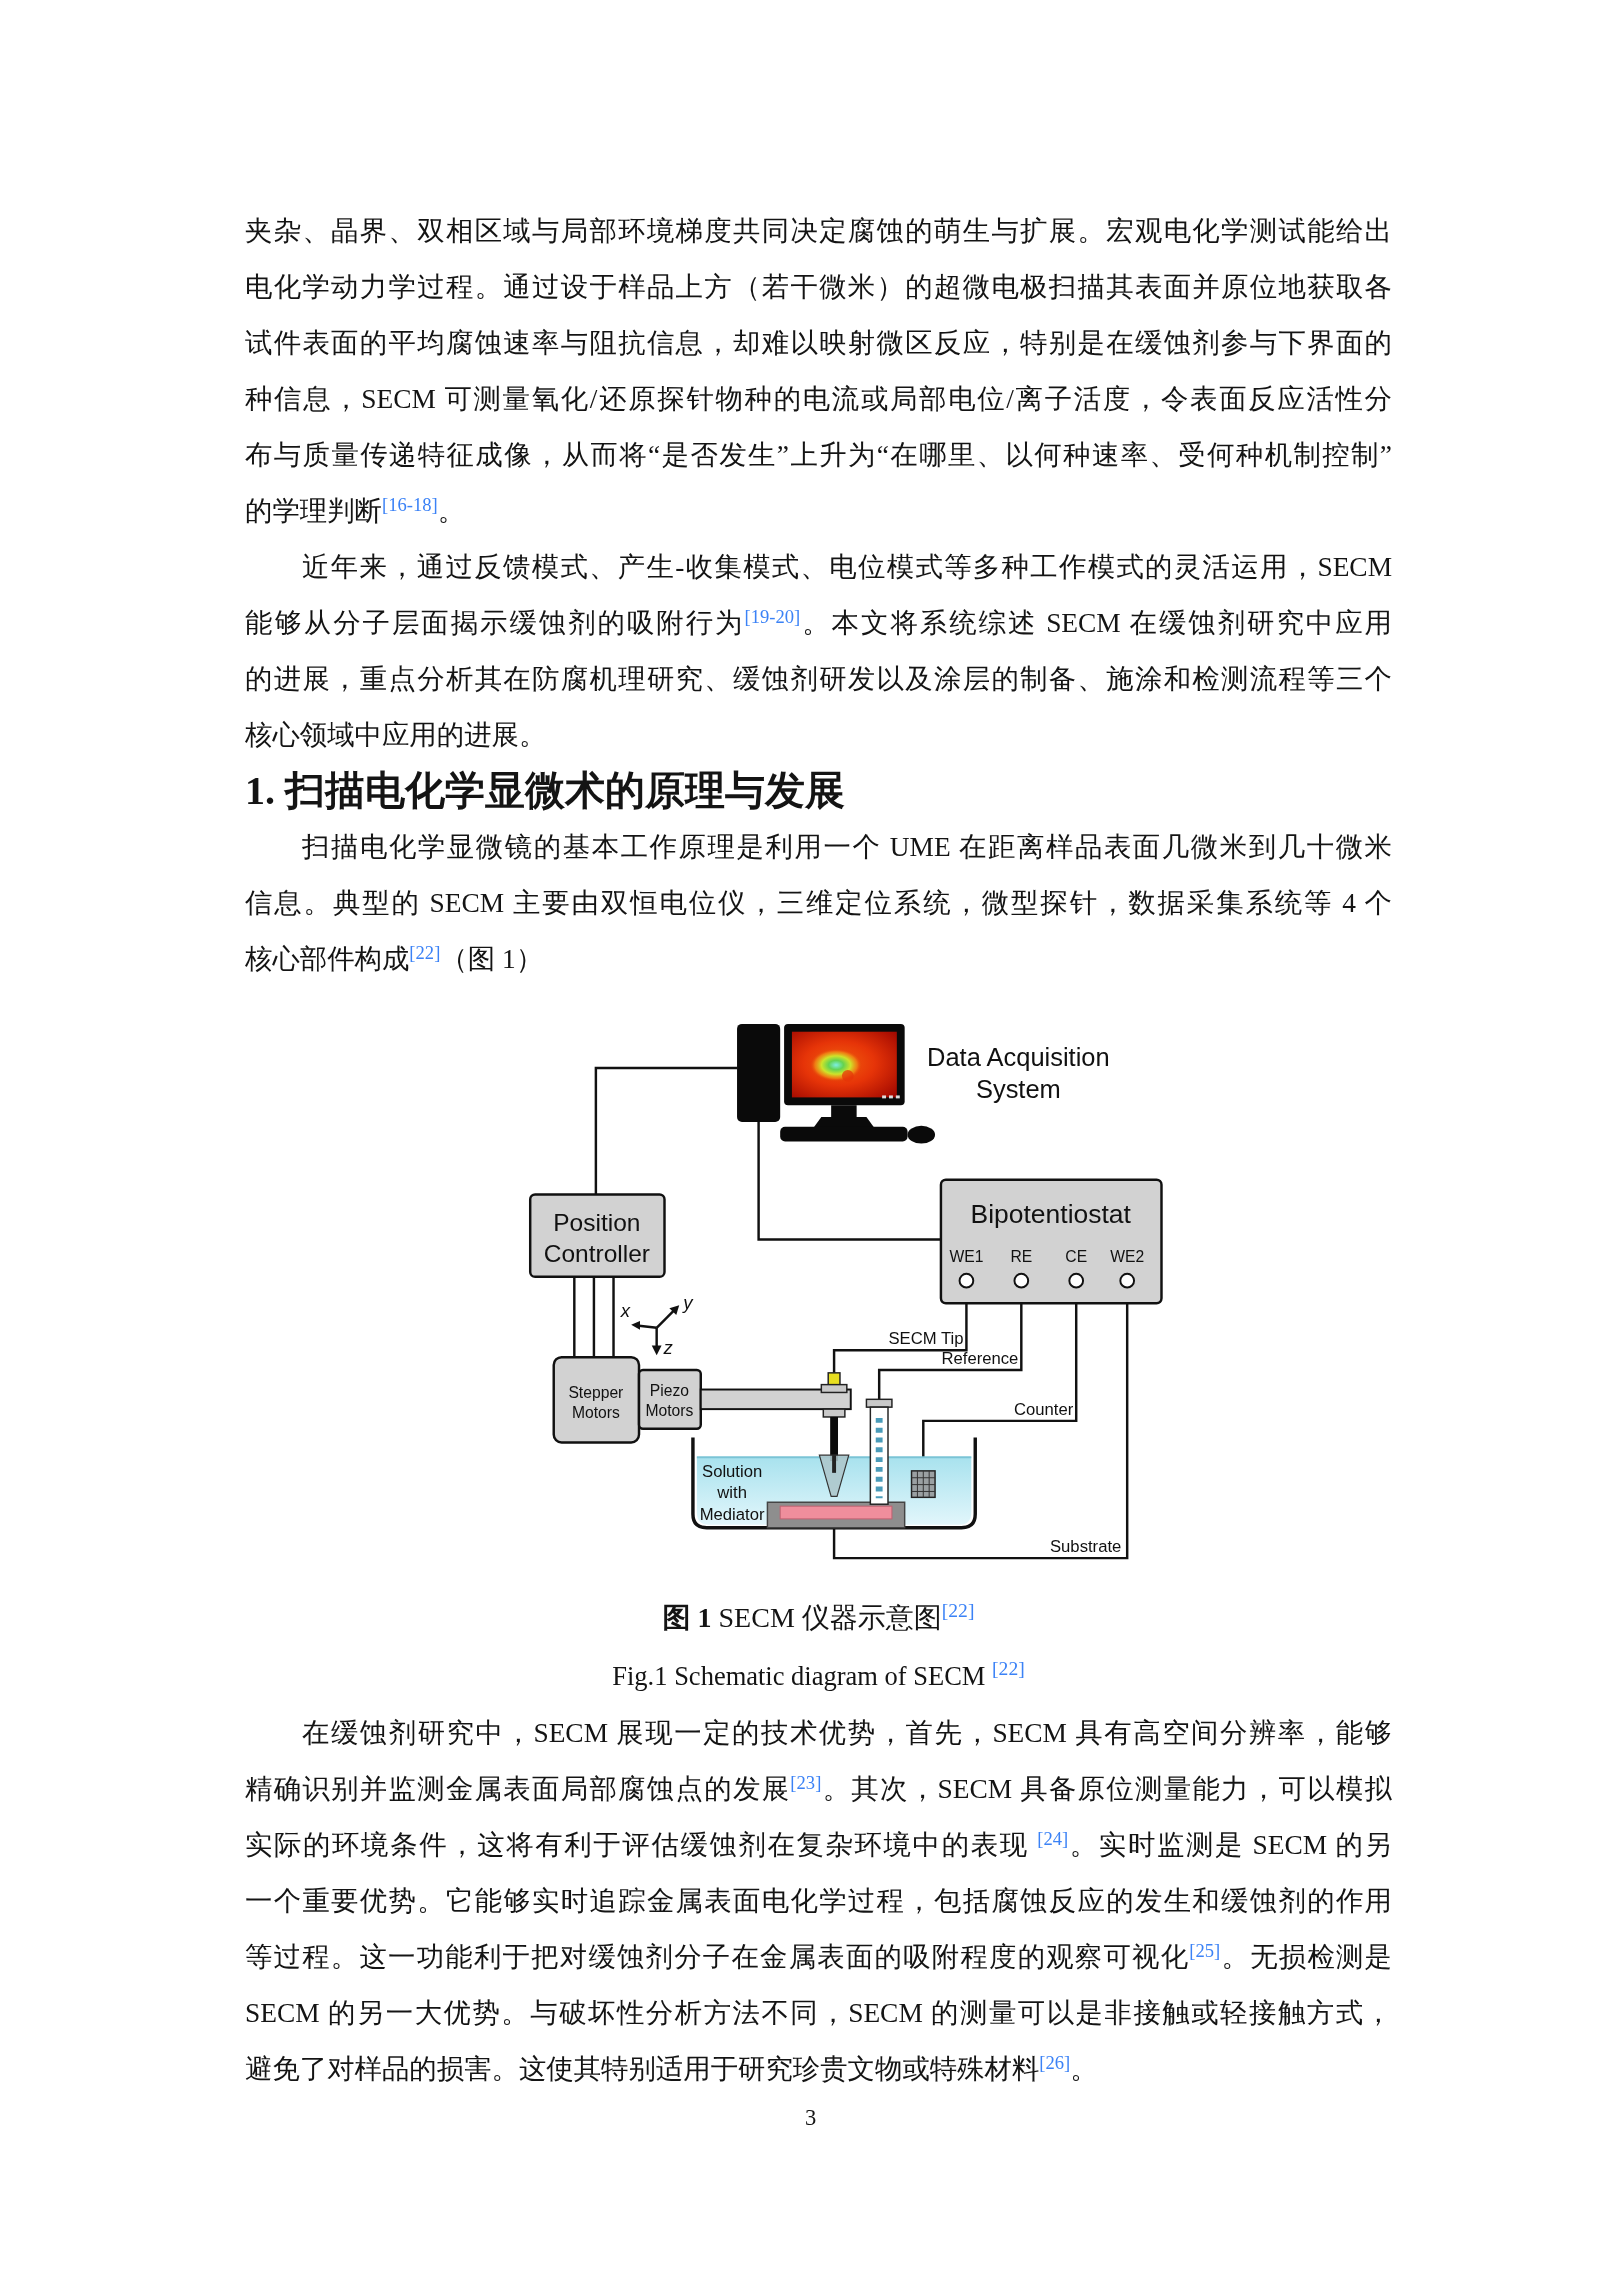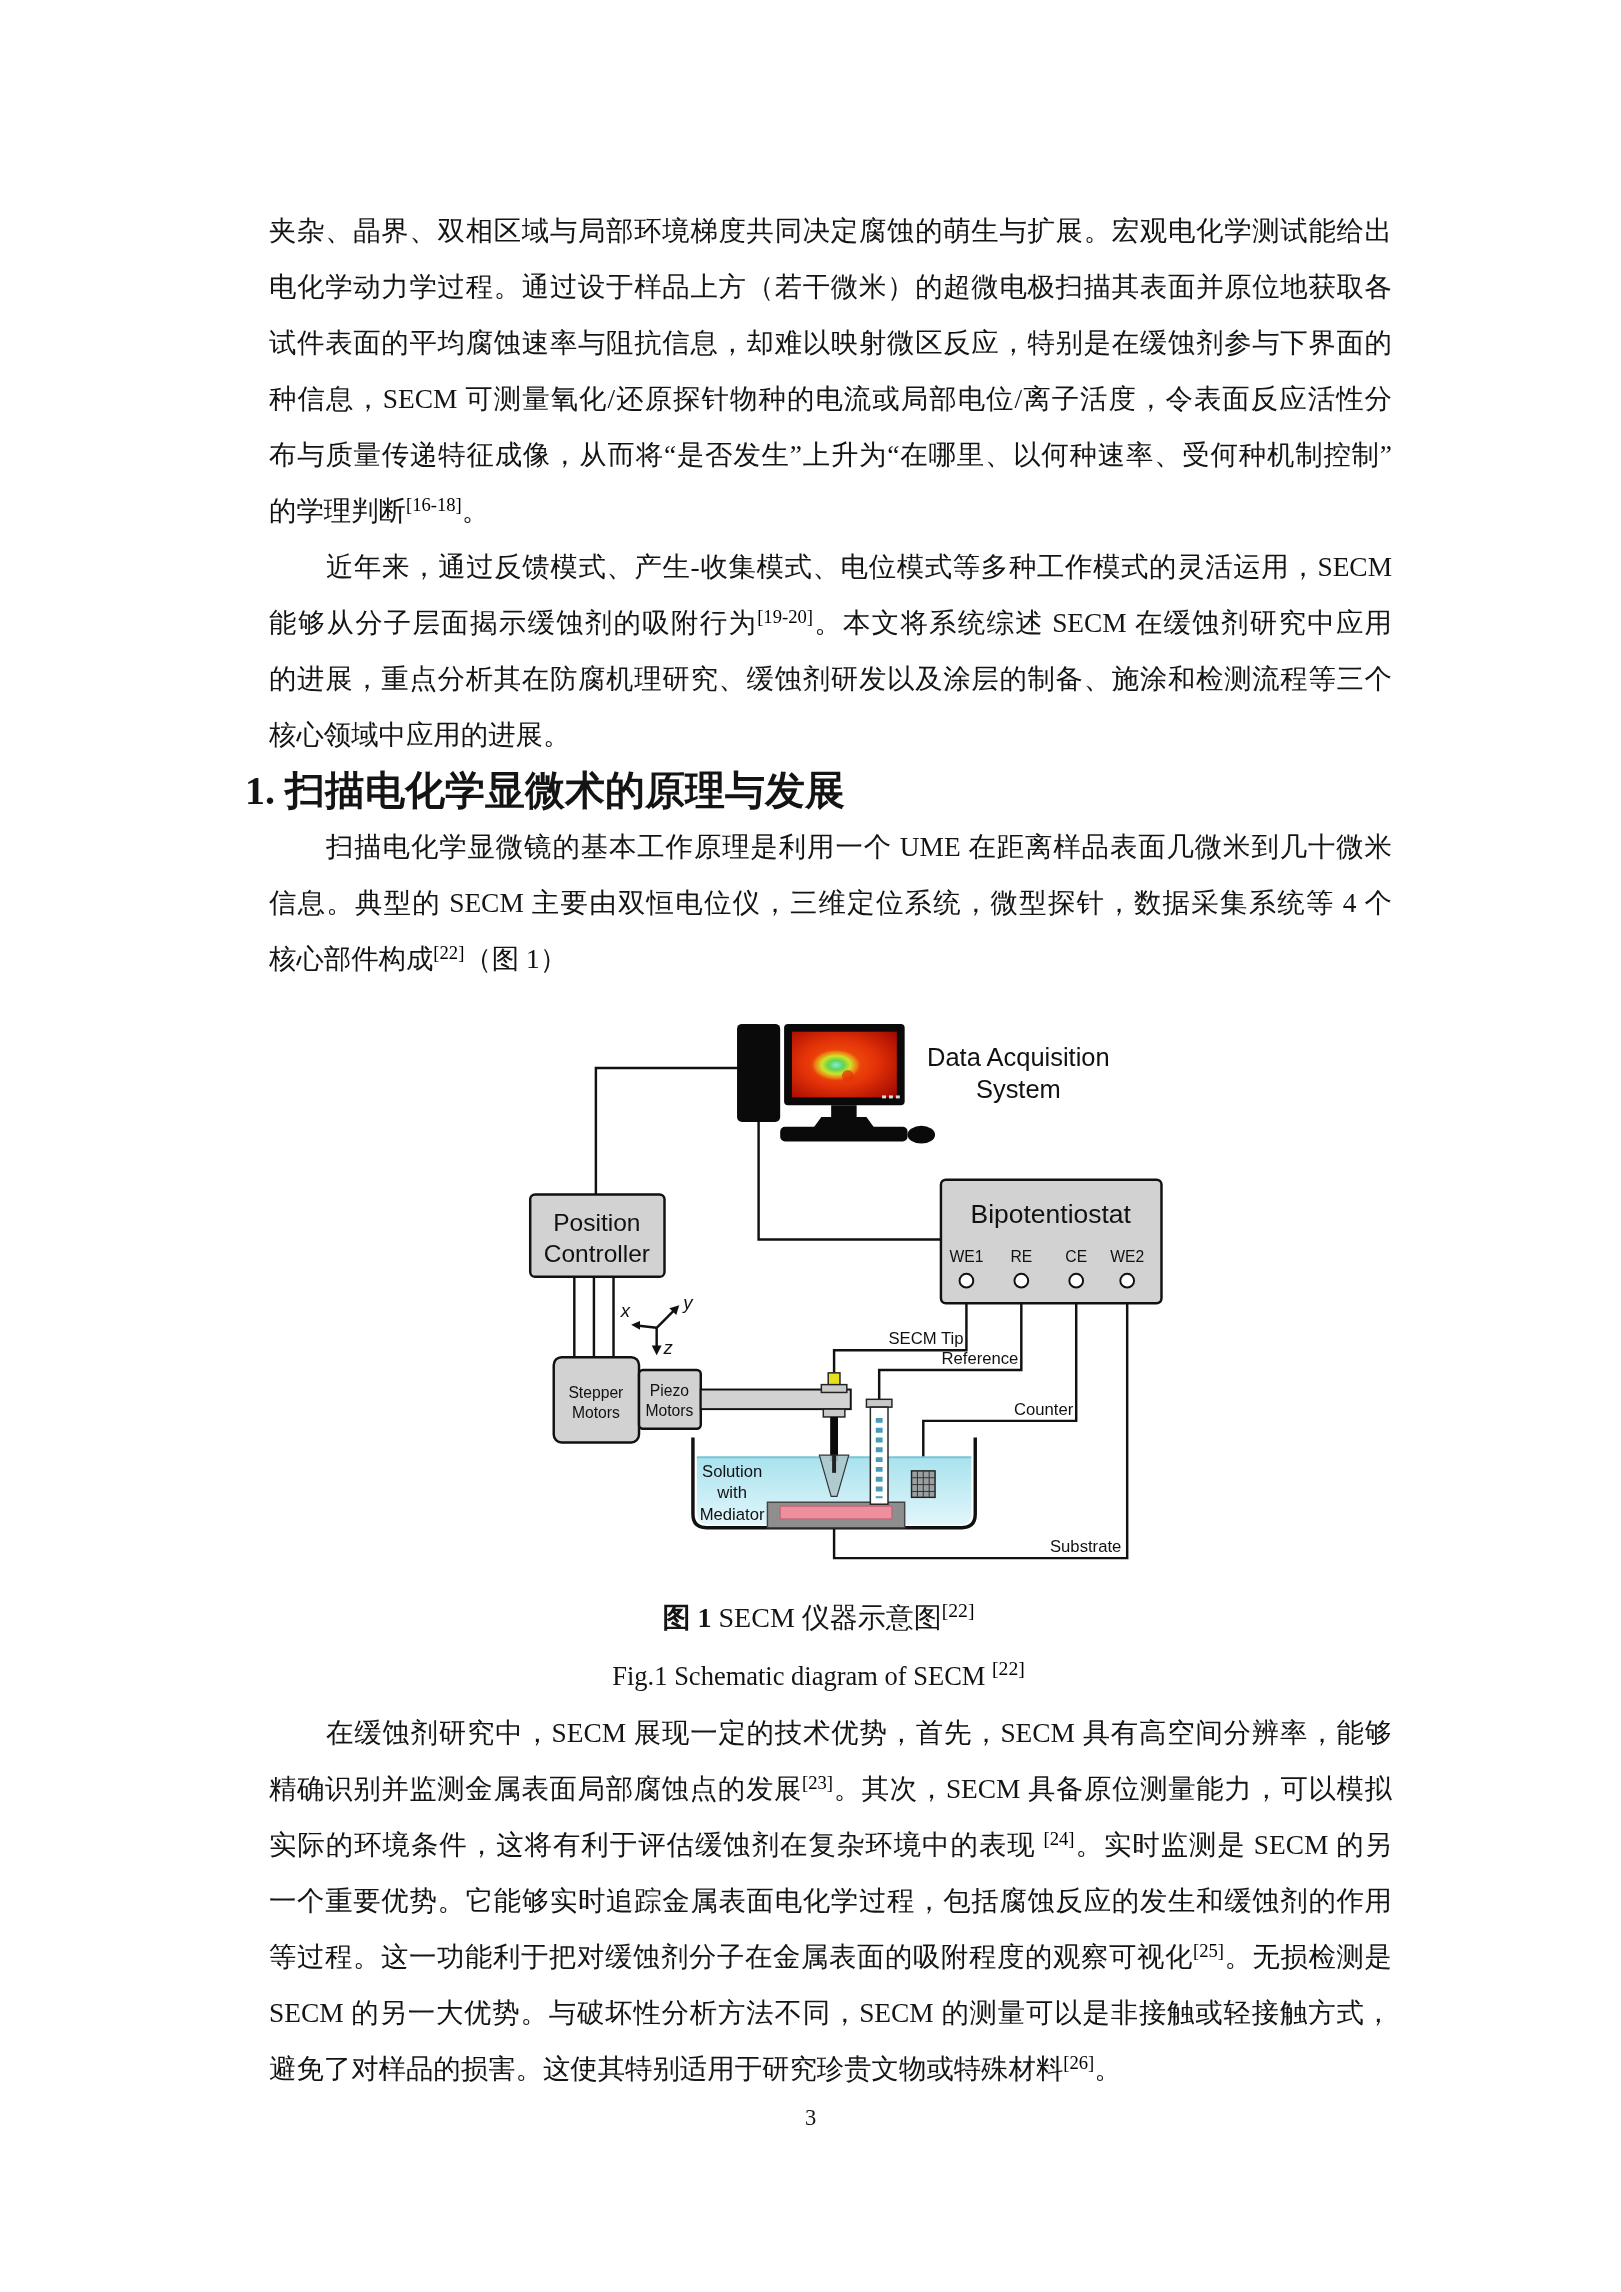--- a/index.html
+++ b/index.html
@@ -12,26 +12,25 @@
     overflow:hidden;
   }
   .textblock{position:absolute;left:245px;width:1147px;}
   .pline{
     font-size:27.4px;
     line-height:56px;
     height:56px;
     text-align:justify;
     text-align-last:justify;
     overflow:hidden;
-    margin-left:24px;
   }
   .pline.end{text-align:left;text-align-last:auto;}
   .pline.indent{text-indent:57px;}
   sup.ref, .ref{
-    color:#000000;
+    color:#3b82f6;
     font-size:18.6px;
     line-height:0;
     vertical-align:8.8px;
   }
   .heading{
     font-size:40px;
     font-weight:bold;
     line-height:56px;
     height:56px;
     text-align:left;

